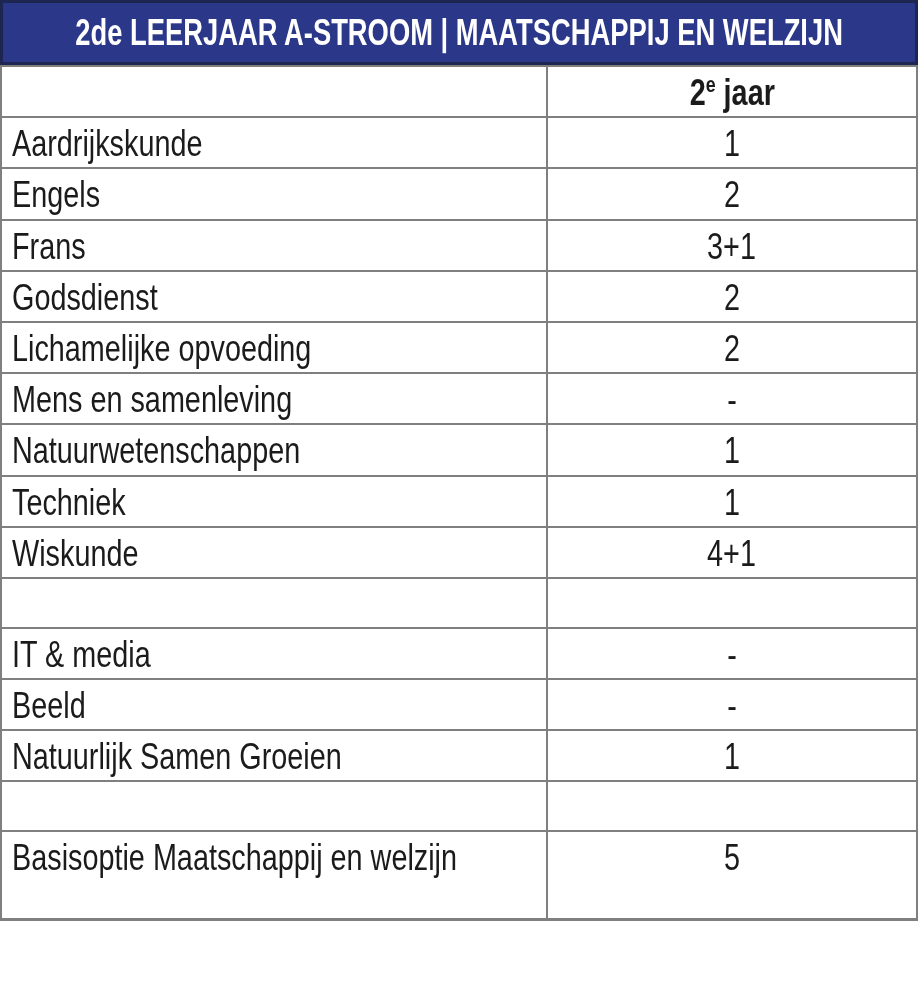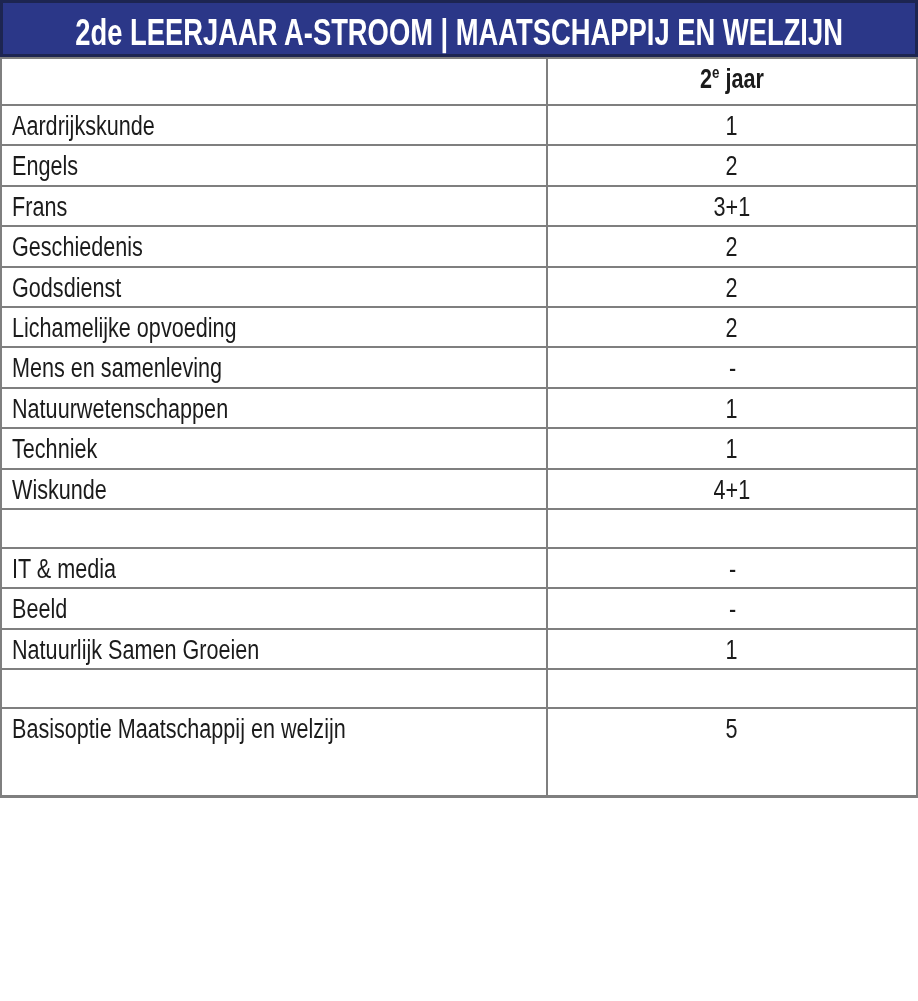--- a/index.html
+++ b/index.html
@@ -9,25 +9,25 @@
     width: 918px;
     height: 1001px;
     background: #ffffff;
     overflow: hidden;
     box-sizing: border-box;
   }
 
   
   .banner {
     box-sizing: border-box;
-    height: 57px;
+    height: 65px;
     background: #2b3788;
     border: 3px solid #1d2551;
     display: flex;
-    align-items: flex-end;
+    align-items: center;
     justify-content: center;
     overflow: hidden;
   }
   .banner-title {
     margin: 0;
     color: #ffffff;
     font-size: 36px;
     font-weight: bold;
     white-space: nowrap;
     transform: scaleX(0.76);
@@ -43,21 +43,21 @@
     border-bottom: 3px solid #7f7f7f;
   }
   .col-subject { width: 546px; }
   .col-hours   { width: 370px; }
 
   th, td {
     box-sizing: border-box;
     border: 2px solid #7f7f7f;
     padding: 4px 10px 2px 10px;
     vertical-align: top;
-    font-size: 27px;
+    font-size: 36px;
     font-weight: normal;
     color: #1b1b1b;
     overflow: hidden;
   }
   .header-row { height: 47px; }
   .data-row   { height: 34px; }
   .row-tall   { height: 88px; }
   .row-last   { height: 45px; }
 
   .hours-cell { text-align: center; }
@@ -103,24 +103,20 @@
       </tr>
       <tr class="data-row">
         <td class="subject-cell"><span class="cell-text">Engels</span></td>
         <td class="hours-cell"><span class="cell-text">2</span></td>
       </tr>
       <tr class="data-row">
         <td class="subject-cell"><span class="cell-text">Frans</span></td>
         <td class="hours-cell"><span class="cell-text">3+1</span></td>
       </tr>
       <tr class="data-row">
-        <td class="subject-cell"><span class="cell-text">Geschiedenis</span></td>
-        <td class="hours-cell"><span class="cell-text">2</span></td>
-      </tr>
-      <tr class="data-row">
         <td class="subject-cell"><span class="cell-text">Godsdienst</span></td>
         <td class="hours-cell"><span class="cell-text">2</span></td>
       </tr>
       <tr class="data-row">
         <td class="subject-cell"><span class="cell-text">Lichamelijke opvoeding</span></td>
         <td class="hours-cell"><span class="cell-text">2</span></td>
       </tr>
       <tr class="data-row">
         <td class="subject-cell"><span class="cell-text">Mens en samenleving</span></td>
         <td class="hours-cell"><span class="cell-text">-</span></td>

